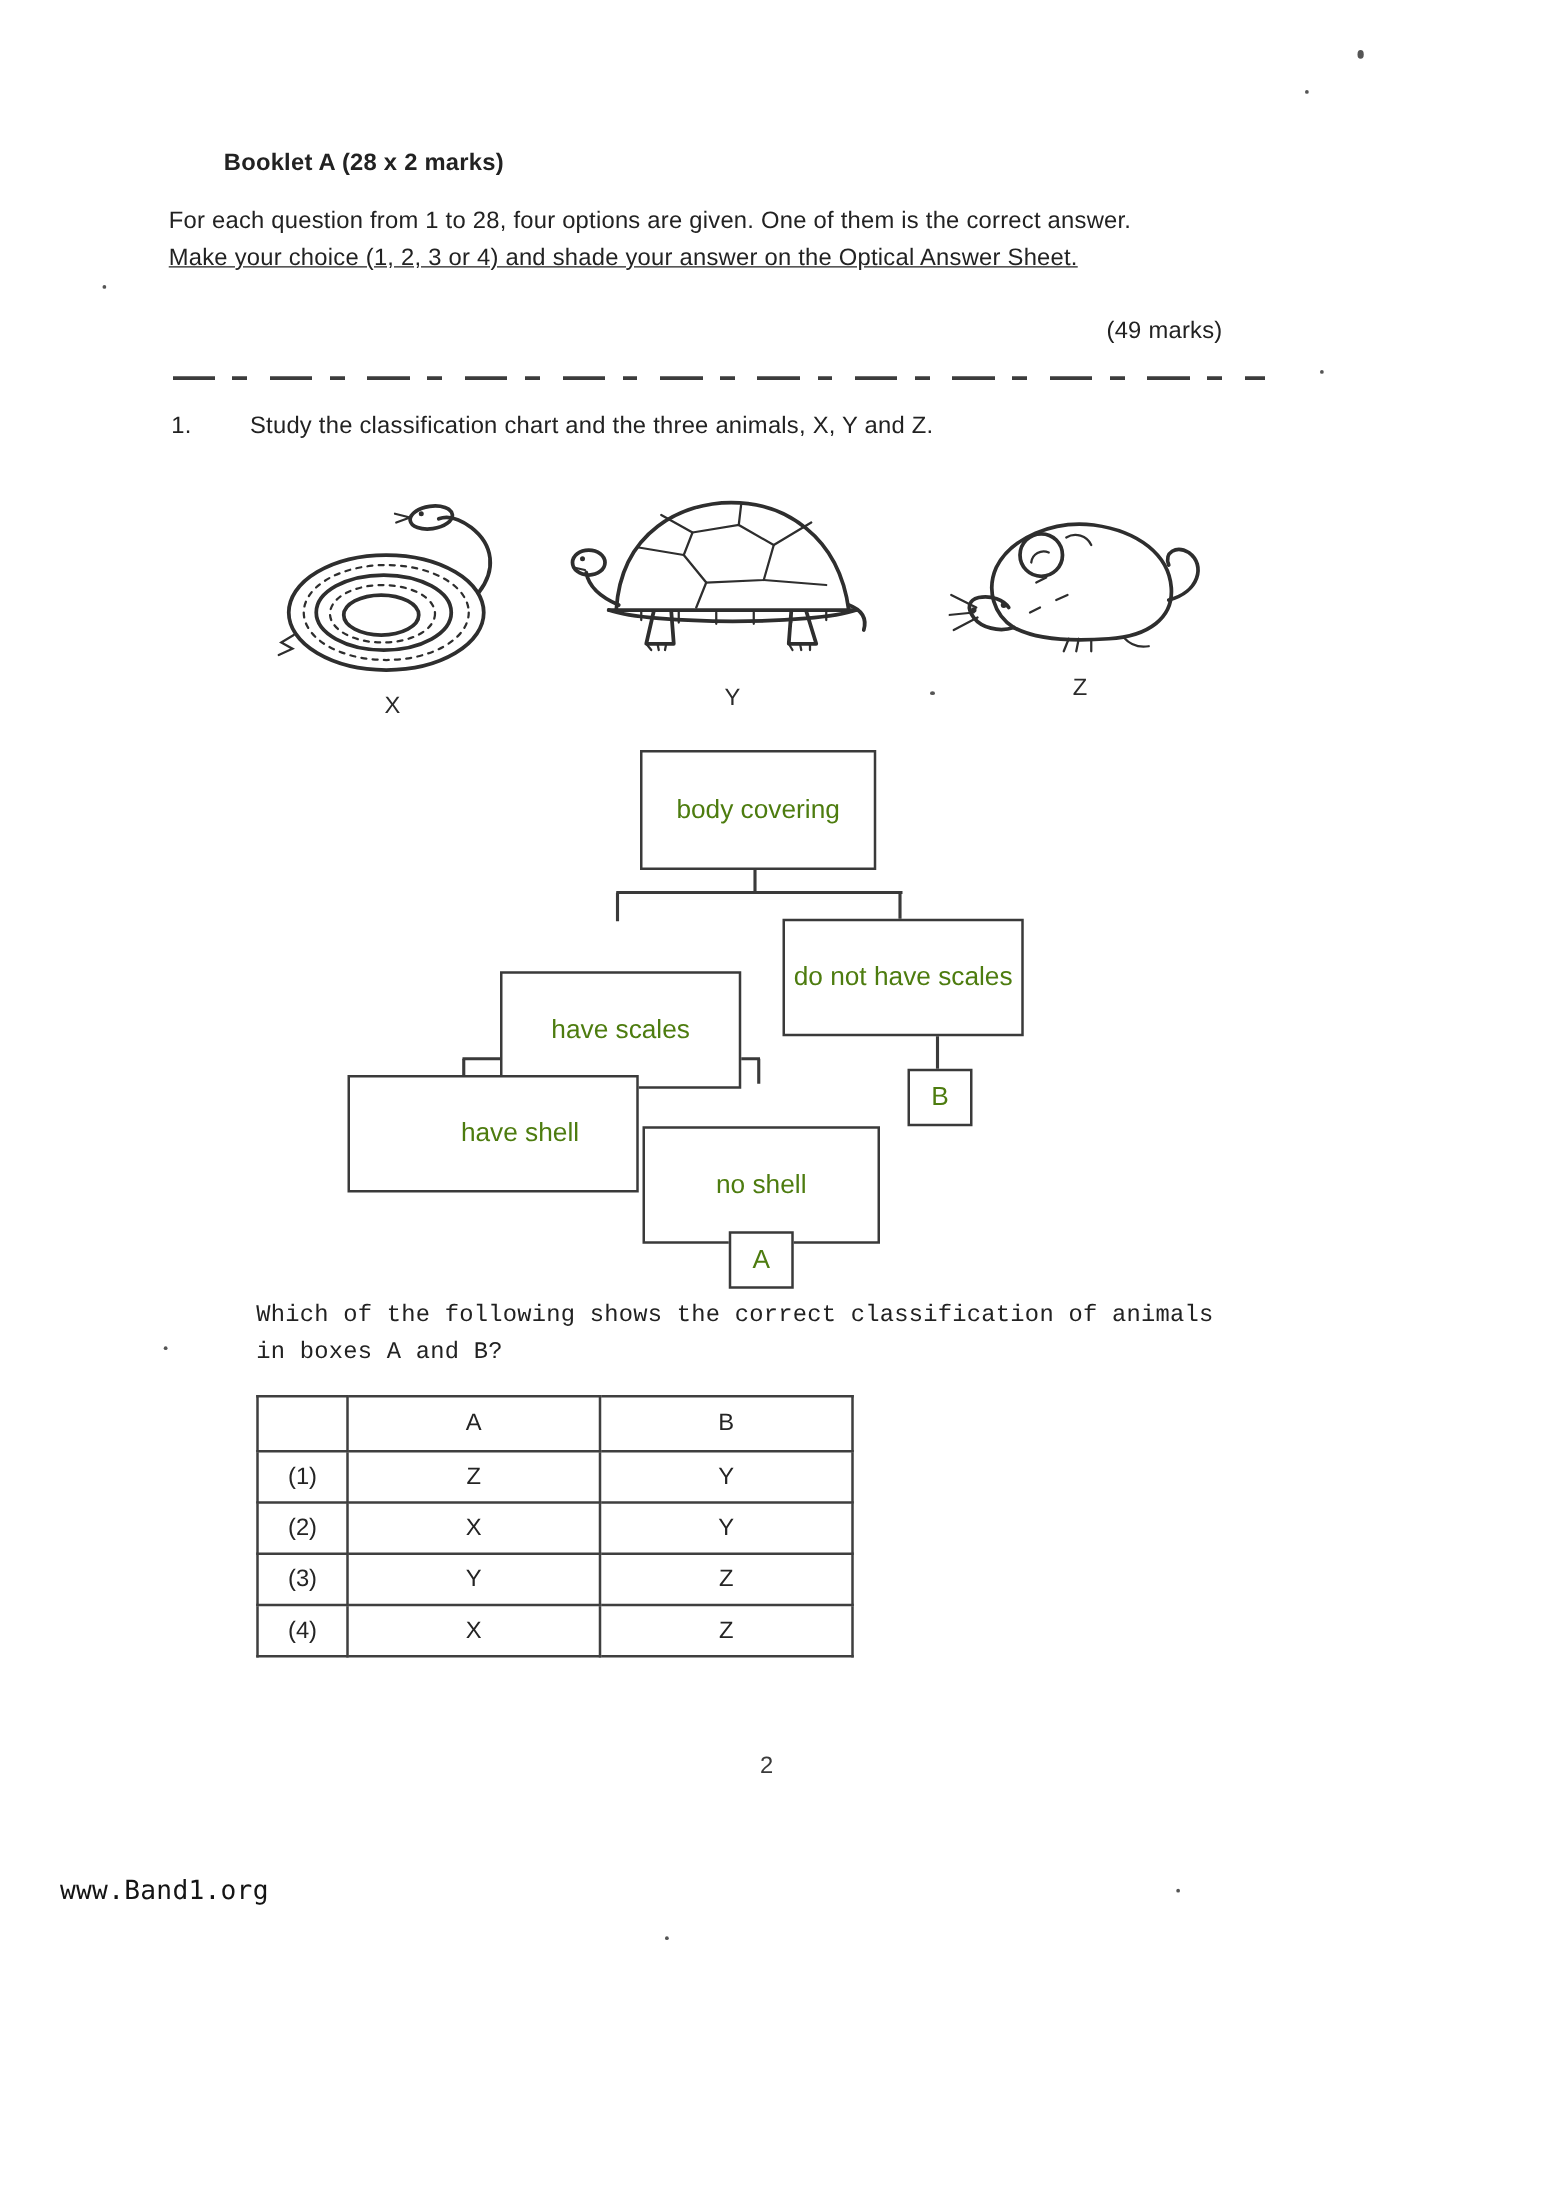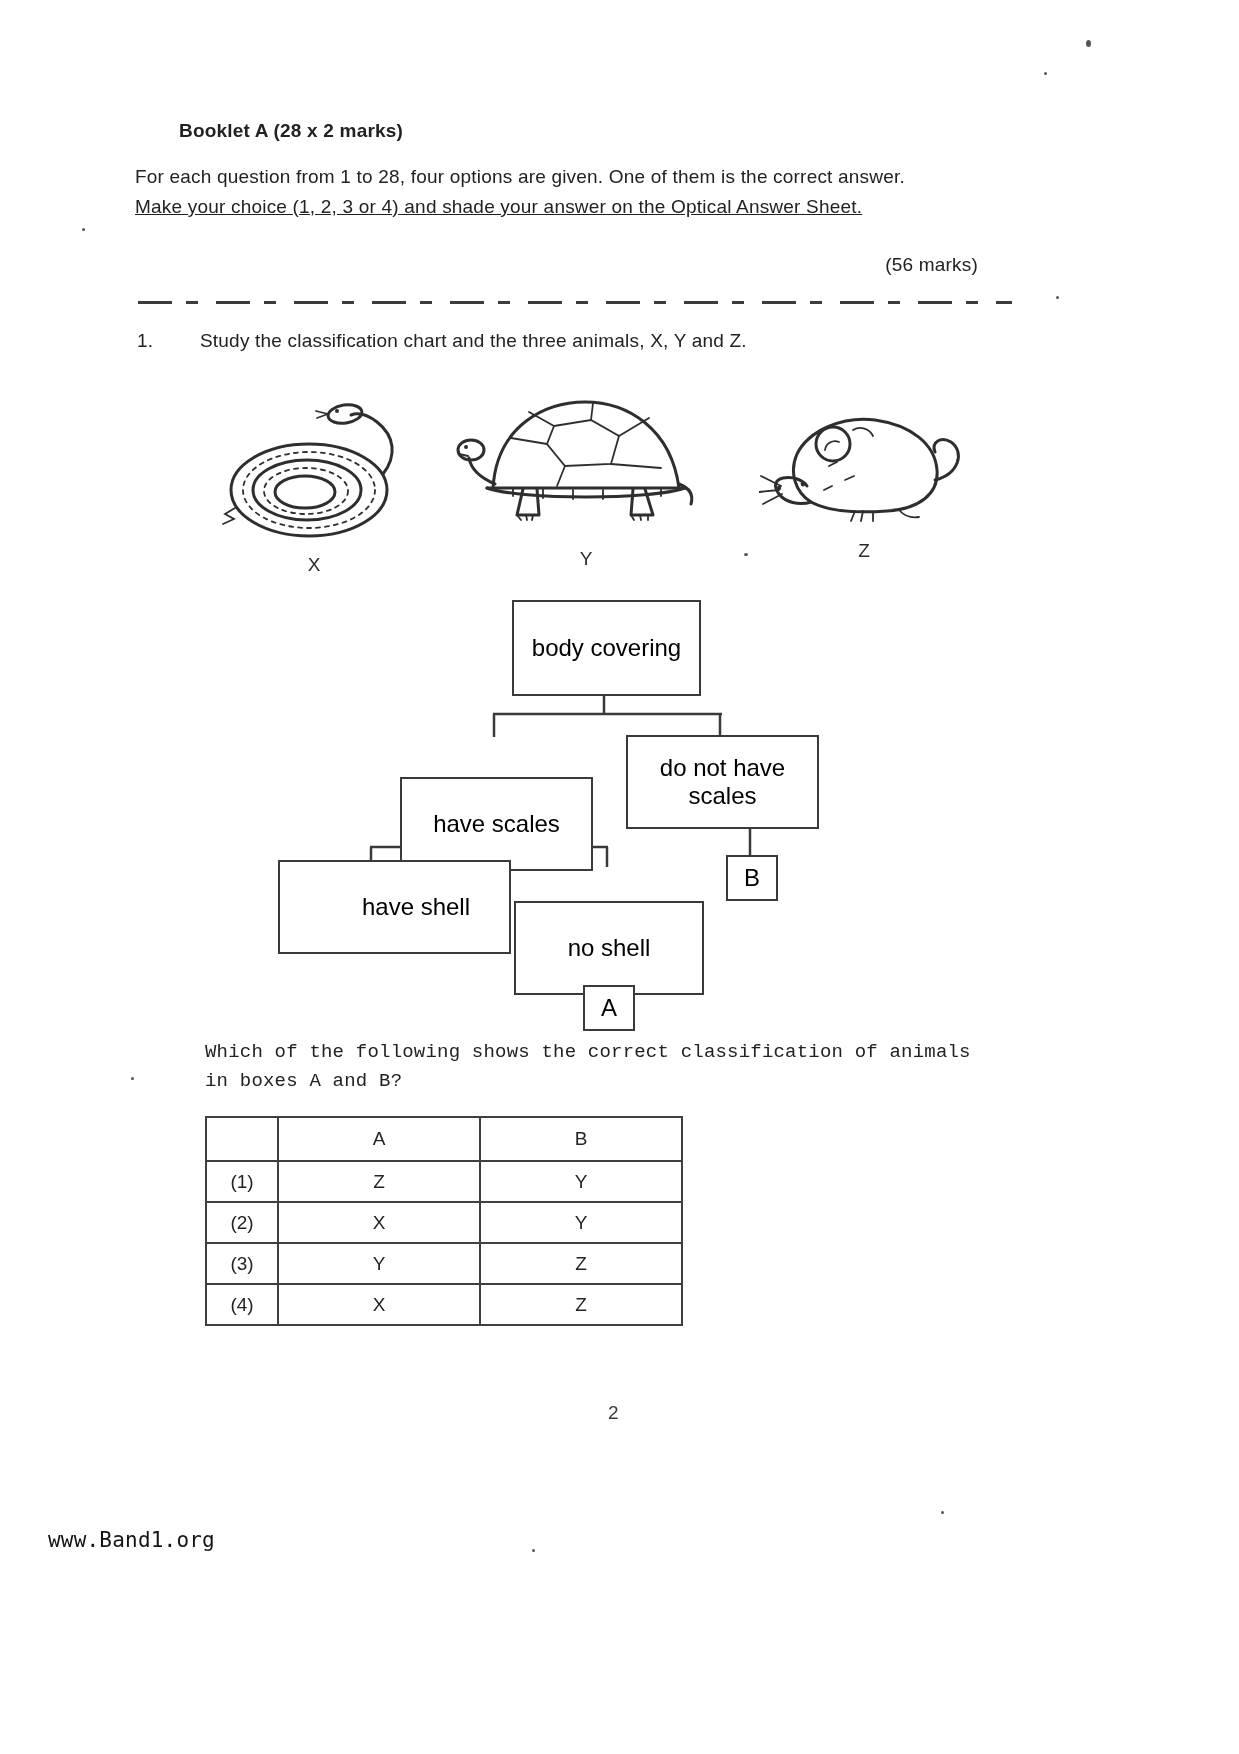--- a/index.html
+++ b/index.html
@@ -32,21 +32,21 @@
   .animal-mouse{left:758px;top:392px;width:212px;}
 
   .stroke{fill:none;stroke:#2e2e2e;stroke-width:3;stroke-linecap:round;stroke-linejoin:round;}
   .stroke-thin{fill:none;stroke:#2e2e2e;stroke-width:1.8;stroke-linecap:round;}
   .ink{fill:#2e2e2e;stroke:none;}
 
   .connectors{position:absolute;left:0;top:0;pointer-events:none;}
   .fbox{
     position:absolute;border:2px solid #3a3a3a;background:#fff;
     display:flex;align-items:center;justify-content:center;
-    font-size:24px;text-align:center;color:#000000;
+    font-size:21px;text-align:center;color:#4d7c0f;
   }
   .fbox-root{left:512px;top:600px;width:185px;height:92px;}
   .fbox-have-scales{left:400px;top:777px;width:189px;height:90px;}
   .fbox-no-scales{left:626px;top:735px;width:189px;height:90px;}
   .fbox-have-shell{left:278px;top:860px;width:186px;height:90px;padding-left:43px;}
   .fbox-no-shell{left:514px;top:865px;width:186px;height:90px;margin-top:36px;}
   .fbox-b{left:726px;top:855px;width:48px;height:42px;}
   .fbox-a{left:583px;top:985px;width:48px;height:42px;}
 
   .qtext{left:205px;top:1038px;font-size:19px;width:780px;line-height:1.55;font-family:Liberation Mono, monospace;}
@@ -62,42 +62,42 @@
   }
   .options-table th{height:42px;}
   .options-table td{height:39px;}
   .col-label{width:70px;}
   .col-a{width:200px;}
   .col-b{width:200px;}
 
   .pagenum{left:608px;top:1402px;font-size:19px;color:#3a3a3a;}
   .watermark{
     left:48px;top:1500px;font-size:21px;
-    font-family:"DejaVu Sans Mono", monospace;color:#141414;margin-top:28px;
+    font-family:"DejaVu Sans Mono", monospace;color:#141414;
   }
   .speck{position:absolute;background:#555;border-radius:50%;}
 </style>
 </head>
 <body>
 
 <div class="page">
 
   <div class="speck" style="left:1086px;top:40px;width:5px;height:7px;"></div>
   <div class="speck" style="left:1044px;top:72px;width:3px;height:3px;"></div>
   <div class="speck" style="left:82px;top:228px;width:3px;height:3px;"></div>
   <div class="speck" style="left:1056px;top:296px;width:3px;height:3px;"></div>
   <div class="speck" style="left:744px;top:553px;width:4px;height:3px;"></div>
   <div class="speck" style="left:131px;top:1077px;width:3px;height:3px;"></div>
   <div class="speck" style="left:532px;top:1549px;width:3px;height:3px;"></div>
   <div class="speck" style="left:941px;top:1511px;width:3px;height:3px;"></div>
 
   <div class="txt booklet-title">Booklet A (28 x 2 marks)</div>
   <div class="txt instr1">For each question from 1 to 28, four options are given. One of them is the correct answer.</div>
   <div class="txt instr2">Make your choice (1, 2, 3 or 4) and shade your answer on the Optical Answer Sheet.</div>
-  <div class="txt marks">(56 marks)</div>
+  <div class="txt marks">(49 marks)</div>
   <div class="divider"></div>
 
   <div class="txt qnum">1.</div>
   <div class="txt qprompt">Study the classification chart and the three animals, X, Y and Z.</div>
 
   <figure class="animal animal-snake">
     <svg width="230" height="168" viewBox="0 0 230 168">
       <ellipse class="stroke" cx="110" cy="112" rx="78" ry="46"></ellipse>
       <ellipse class="stroke" cx="108" cy="112" rx="54" ry="30"></ellipse>
       <ellipse class="stroke" cx="106" cy="114" rx="30" ry="16"></ellipse>

